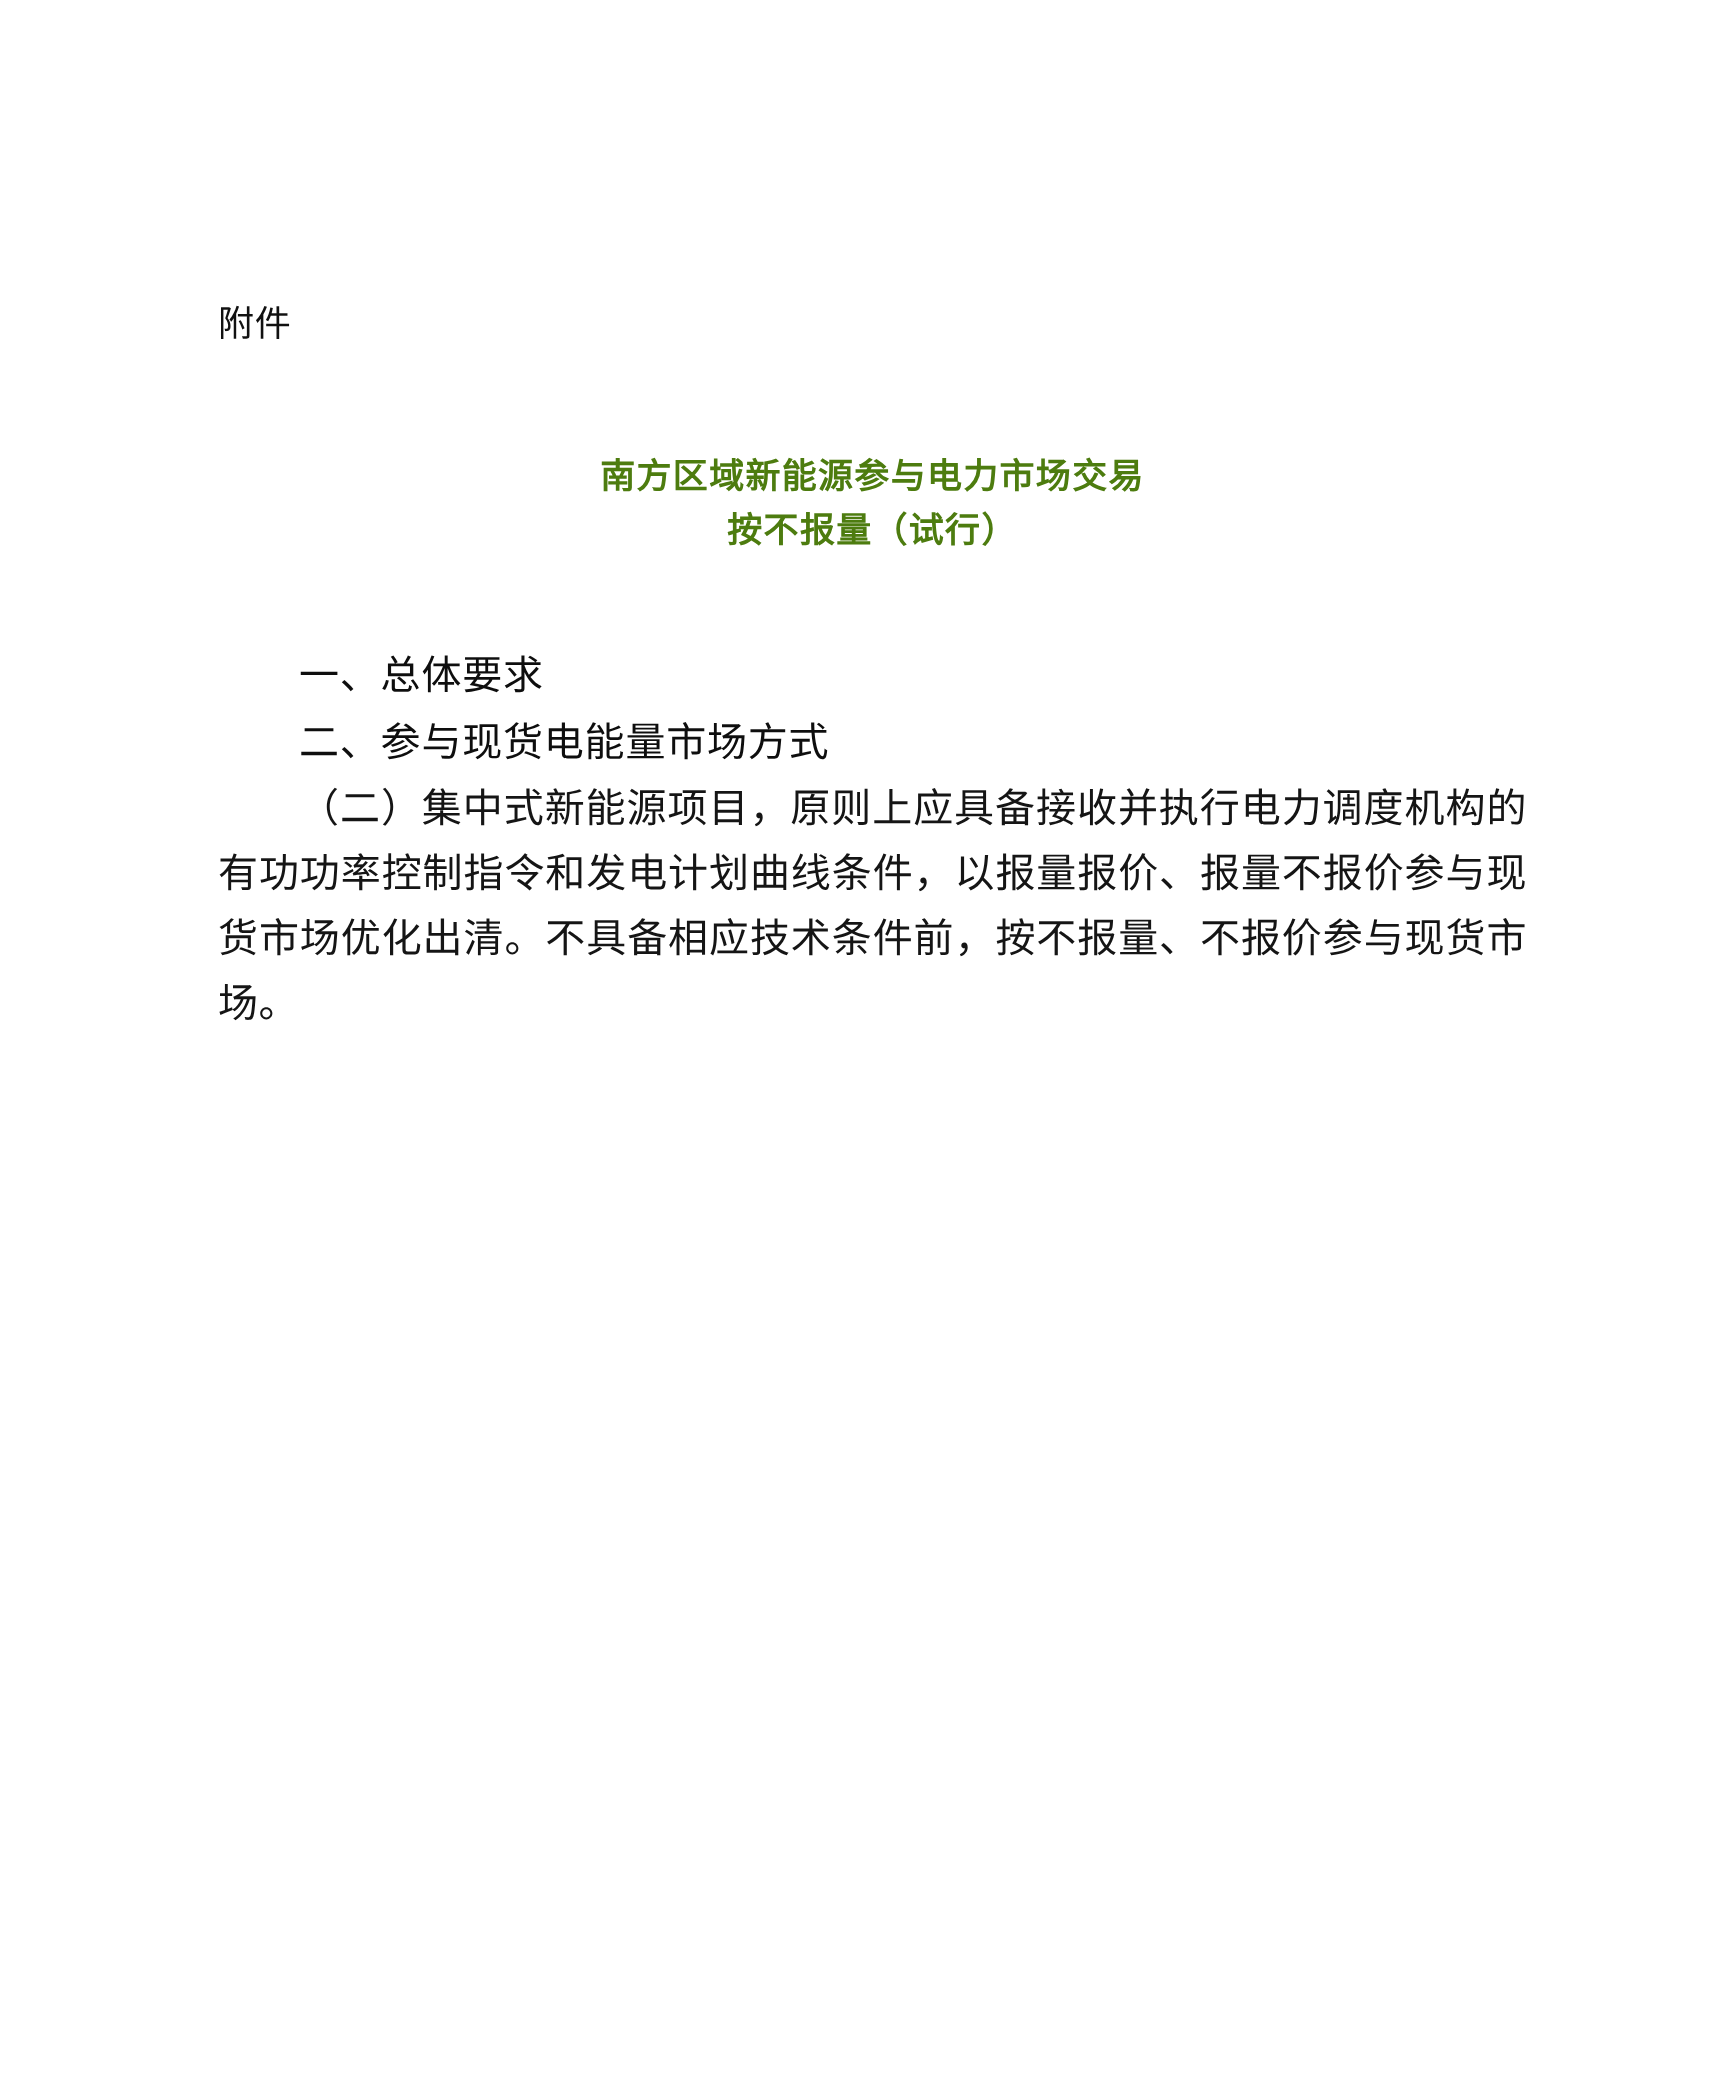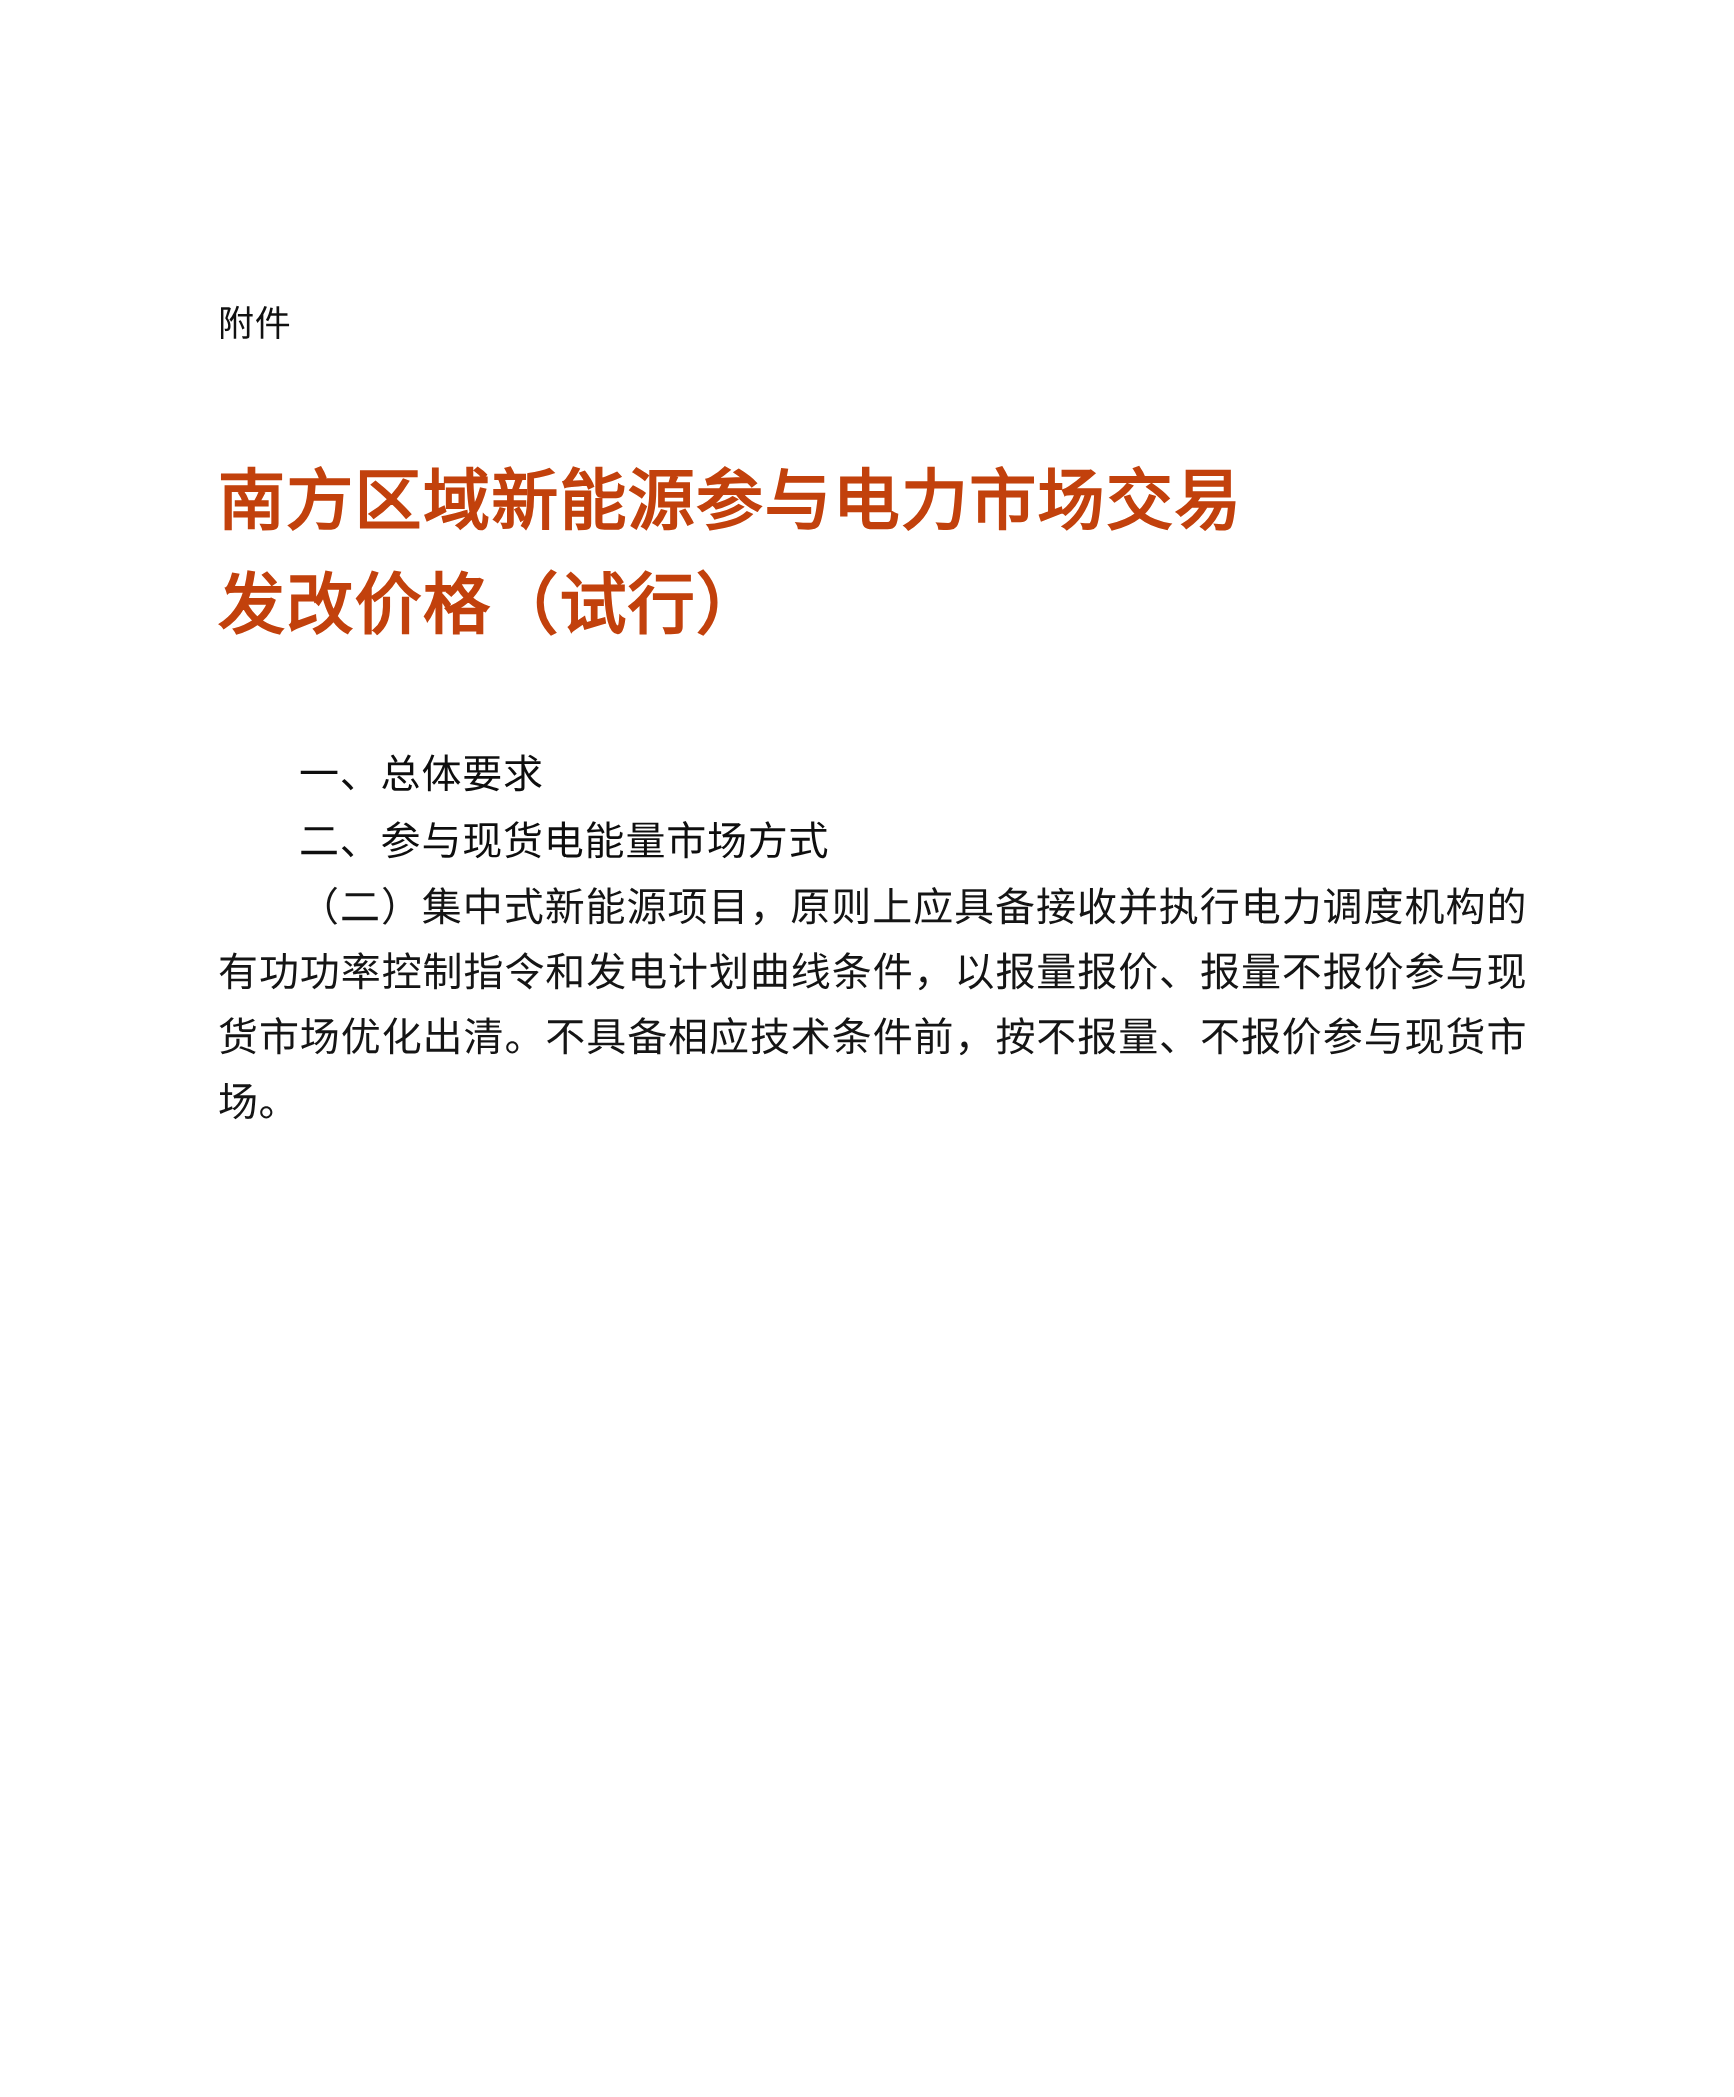--- a/index.html
+++ b/index.html
@@ -32,26 +32,26 @@
   .attachment-label {
     font-size: 36px;
     line-height: 1.2;
     letter-spacing: 0.8px;
     font-family: "Liberation Sans", "DejaVu Sans", sans-serif;
     font-weight: 400;
     color: #111;
     margin: 0 0 0 0;
   }
   .doc-title {
-    text-align: left;
-    font-size: 67px;
+    text-align: center;
+    font-size: 35px;
     font-weight: 700;
     line-height: 1.55;
     letter-spacing: 1.3px;
-    color: #c2410c;
+    color: #4d7c0f;
     margin-top: 105px;
     font-family: "Liberation Serif", "DejaVu Serif", serif;
   }
   .doc-title .line {
     display: block;
     white-space: nowrap;
   }
   .body-block {
     margin-top: 84px;
   }
@@ -80,21 +80,21 @@
 <body>
 
 <div class="page">
 
   <div class="content">
 
     <div class="attachment-label">附件</div>
 
     <div class="doc-title">
       <span class="line">南方区域新能源参与电力市场交易</span>
-      <span class="line">发改价格（试行）</span>
+      <span class="line">按不报量（试行）</span>
     </div>
 
     <div class="body-block">
       <p class="heading">一、总体要求</p>
       <p class="heading">二、参与现货电能量市场方式</p>
       <p class="para">（二）集中式新能源项目，原则上应具备接收并执行电力调度机构的有功功率控制指令和发电计划曲线条件，以报量报价、报量不报价参与现货市场优化出清。不具备相应技术条件前，按不报量、不报价参与现货市场。</p>
     </div>
 
   </div>
 

